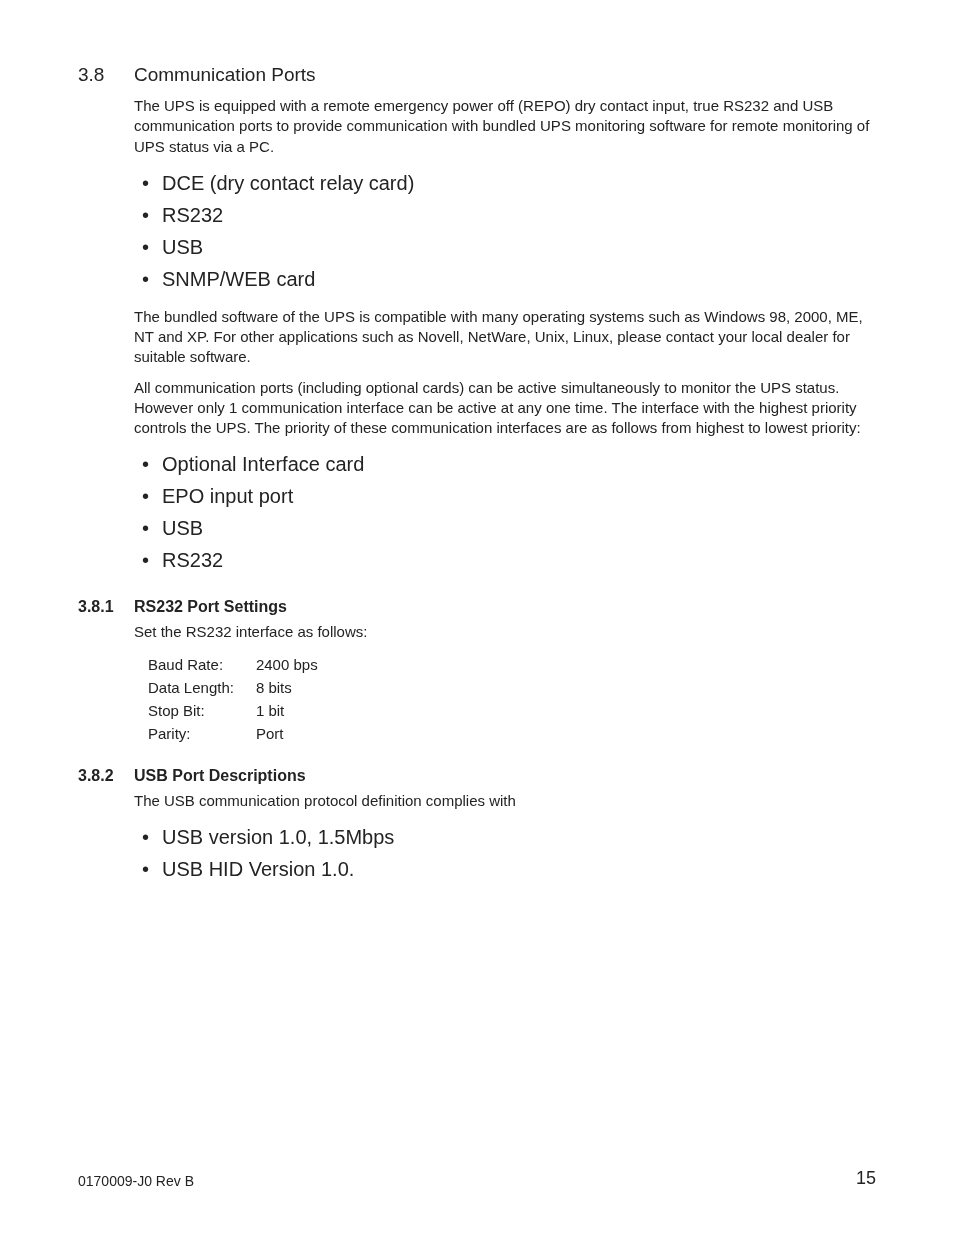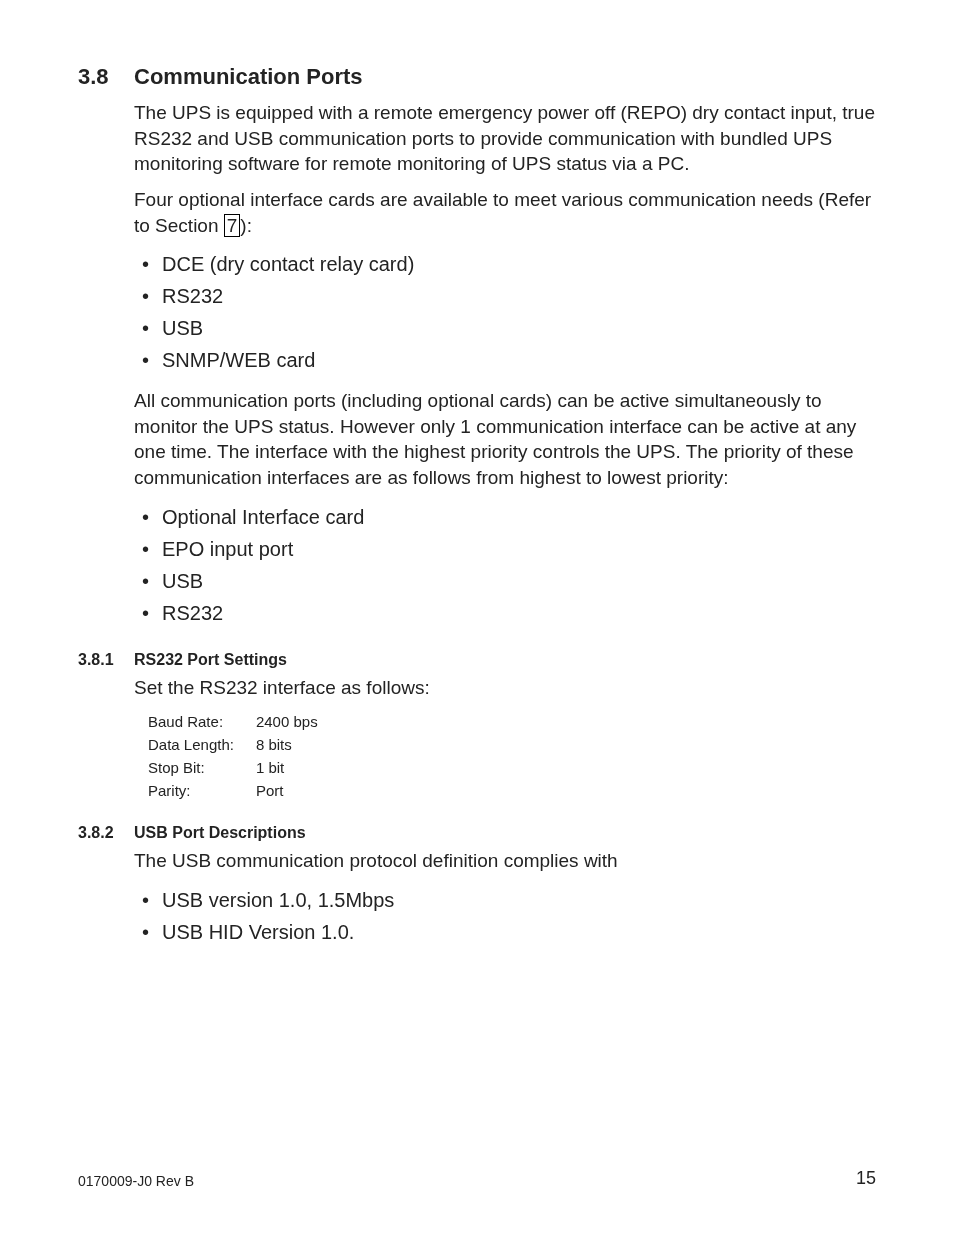--- a/index.html
+++ b/index.html
@@ -6,37 +6,37 @@
   body {
     width: 954px;
     height: 1235px;
     background: #fff;
     font-family: Arial, Helvetica, sans-serif;
     color: #232323;
     position: relative;
     padding: 64px 78px 0 78px;
   }
   .h1 {
-    font-size: 22px;
-    font-weight: bold;
+    font-size: 19px;
+    font-weight: normal;
     margin-bottom: 10px;
     display: flex;
   }
   .h1 .num { width: 56px; flex: 0 0 56px; }
   .h2 {
     font-size: 16px;
     font-weight: bold;
     margin-top: 22px;
     margin-bottom: 6px;
     display: flex;
   }
   .h2 .num { width: 56px; flex: 0 0 56px; }
   .body-block { margin-left: 56px; }
   p {
-    font-size: 19px;
+    font-size: 15px;
     line-height: 1.35;
     margin-bottom: 10px;
   }
   ul {
     list-style: none;
     margin: 4px 0 12px 0;
   }
   ul li {
     font-size: 20px;
     line-height: 1.6;
@@ -76,29 +76,27 @@
 </head>
 <body>
 
 <div class="h1">
   <span class="num">3.8</span>
   <span>Communication Ports</span>
 </div>
 
 <div class="body-block">
   <p>The UPS is equipped with a remote emergency power off (REPO) dry contact input, true RS232 and USB communication ports to provide communication with bundled UPS monitoring software for remote monitoring of UPS status via a PC.</p>
-  <p>
-    <span>Four optional interface cards are available to meet various communication needs (Refer to Section </span><span class="xref">7</span><span>):</span>
-  </p>
   <ul>
     <li>DCE (dry contact relay card)</li>
     <li>RS232</li>
     <li>USB</li>
     <li>SNMP/WEB card</li>
   </ul>
+  <p>The bundled software of the UPS is compatible with many operating systems such as Windows 98, 2000, ME, NT and XP.  For other applications such as Novell, NetWare, Unix, Linux, please contact your local dealer for suitable software.</p>
   <p>All communication ports (including optional cards) can be active simultaneously to monitor the UPS status. However only 1 communication interface can be active at any one time. The interface with the highest priority controls the UPS. The priority of these communication interfaces are as follows from highest to lowest priority:</p>
   <ul>
     <li>Optional Interface card</li>
     <li>EPO input port</li>
     <li>USB</li>
     <li>RS232</li>
   </ul>
 </div>
 
 <div class="h2">

